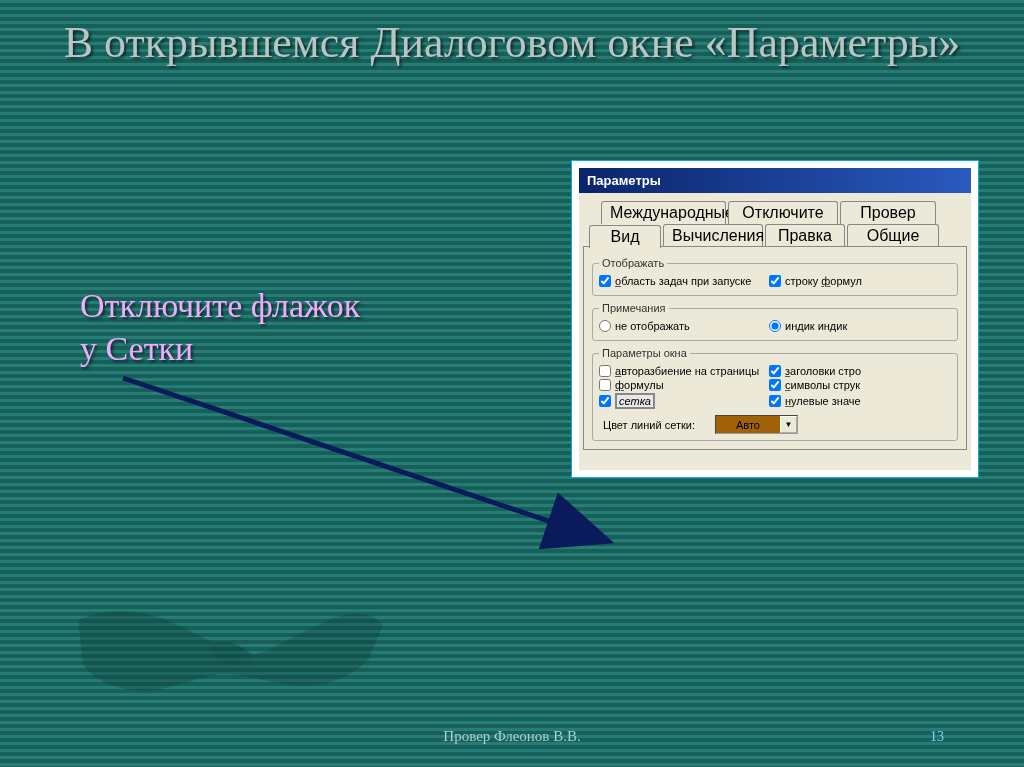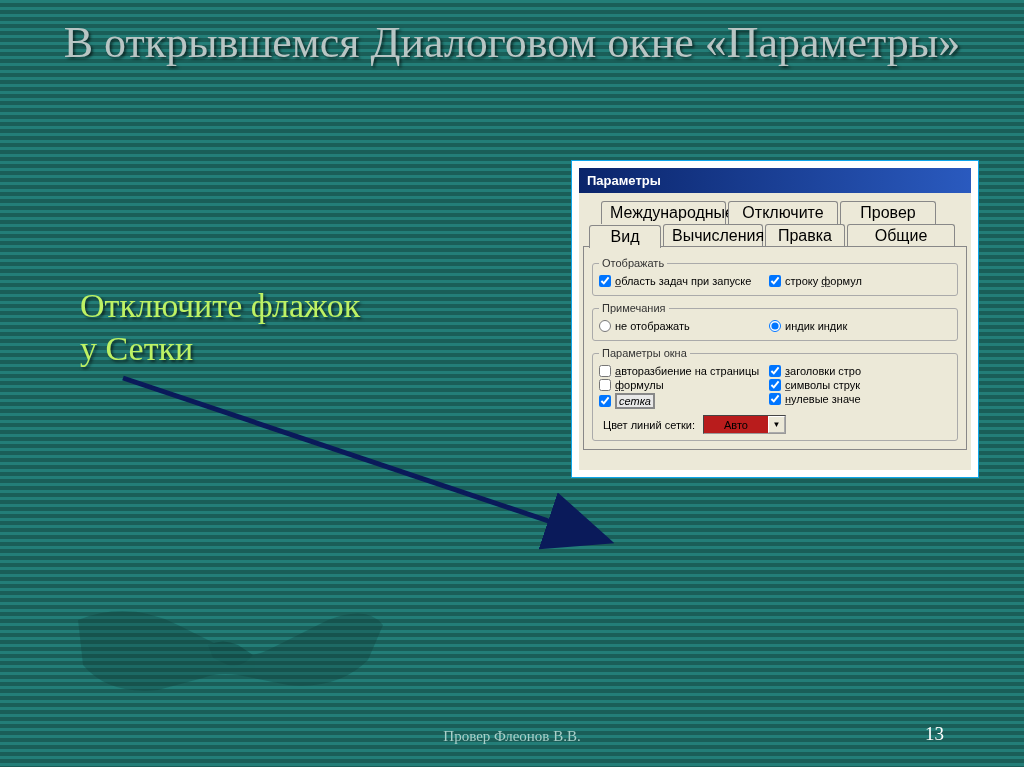--- a/index.html
+++ b/index.html
@@ -30,21 +30,21 @@
     color: #b8c5c4;
     text-shadow: 2px 2px 3px rgba(0,0,0,0.6);
     line-height: 1.15;
   }
   .instruction {
     position: absolute;
     left: 80px;
     top: 285px;
     font-family: "Times New Roman", serif;
     font-size: 34px;
-    color: #bef264;
+    color: #f0abfc;
     text-shadow: 2px 2px 3px rgba(0,0,0,0.6);
     line-height: 1.25;
   }
   .arrow {
     position: absolute;
     left: 115px;
     top: 370px;
     width: 510px;
     height: 190px;
     pointer-events: none;
@@ -64,23 +64,23 @@
     left: 50%;
     transform: translateX(-50%);
     color: #a9cfc9;
     font-family: "Times New Roman", serif;
     font-size: 15px;
   }
   .footer-page {
     position: absolute;
     bottom: 22px;
     right: 80px;
-    color: #ffffff;
+    color: #7dd3fc;
     font-family: "Times New Roman", serif;
-    font-size: 19px;
+    font-size: 14px;
   }
 
   
   .dialog-wrap {
     position: absolute;
     right: 45px;
     top: 160px;
     width: 408px;
     background: #fff;
     border: 1px solid #0ea5e9;
@@ -128,21 +128,21 @@
     font-weight: normal;
     z-index: 3;
     top: 1px;
   }
   .t1 { width: 125px; }
   .t2 { width: 110px; }
   .t3 { width: 96px; }
   .ta { width: 72px; }
   .tb { width: 100px; }
   .tc { width: 80px; }
-  .td { width: 108px; }
+  .td { width: 92px; }
   .tab-panel {
     border: 1px solid #888;
     background: #ece9d8;
     padding: 6px 8px 2px 8px;
     margin-top: -1px;
     position: relative;
     z-index: 2;
   }
   fieldset {
     border: 1px solid #aaa;
@@ -151,21 +151,21 @@
     padding: 4px 4px 6px 6px;
   }
   legend {
     font-size: 11px;
     padding: 0 3px;
     color: #333;
     background: #ece9d8;
   }
   .row {
     display: flex;
-    align-items: flex-start;
+    align-items: center;
     margin: 2px 0;
   }
   .check, .radio {
     display: flex;
     align-items: center;
     gap: 4px;
     font-size: 11px;
   }
   .check input, .radio input {
     width: 12px; height: 12px;
@@ -176,29 +176,29 @@
   .underline { text-decoration: underline; text-decoration-color: #555; }
   .grid-highlight {
     border: 2px solid #888;
     padding: 0 2px;
     background: #e8e8e8;
     font-style: italic;
   }
   .color-row {
     display: flex;
     align-items: center;
-    gap: 8px;
+    gap: 20px;
     margin-top: 6px;
     padding-left: 4px;
   }
   .color-select {
     display: inline-flex;
     align-items: center;
     border: 1px inset #999;
-    background: #b91c1c;
+    background: #a16207;
     height: 19px;
   }
   .color-select .txt {
     padding: 0 20px 0 20px;
     font-size: 11px;
   }
   .color-select .arrow-btn {
     width: 17px; height: 17px;
     background: #ece9d8;
     border: 1px outset #fff;

